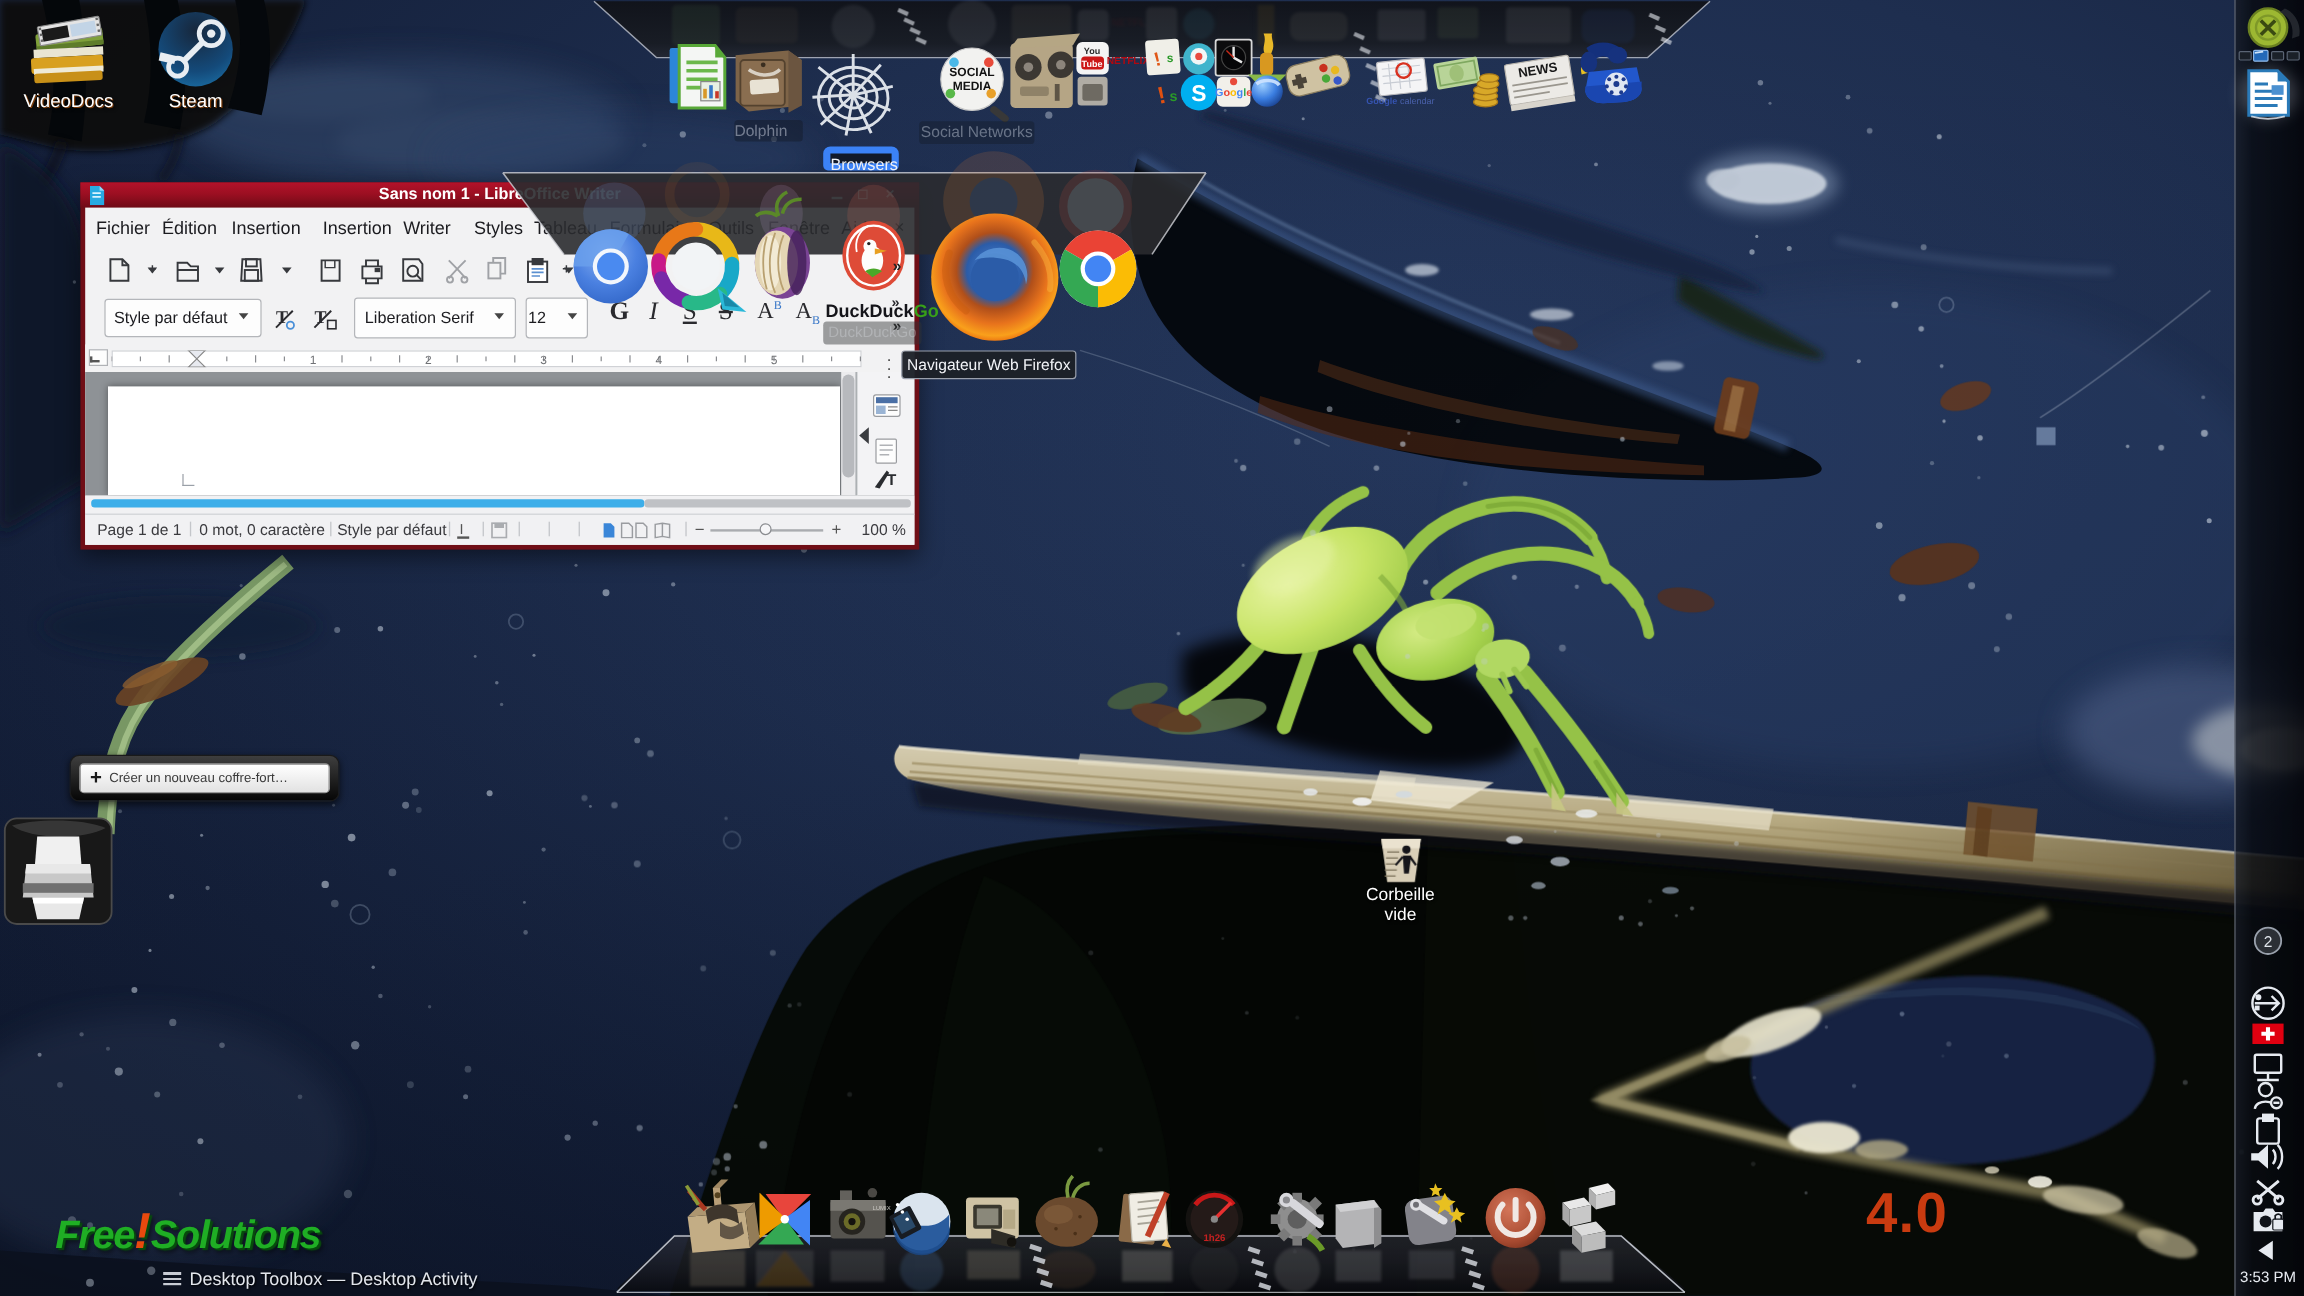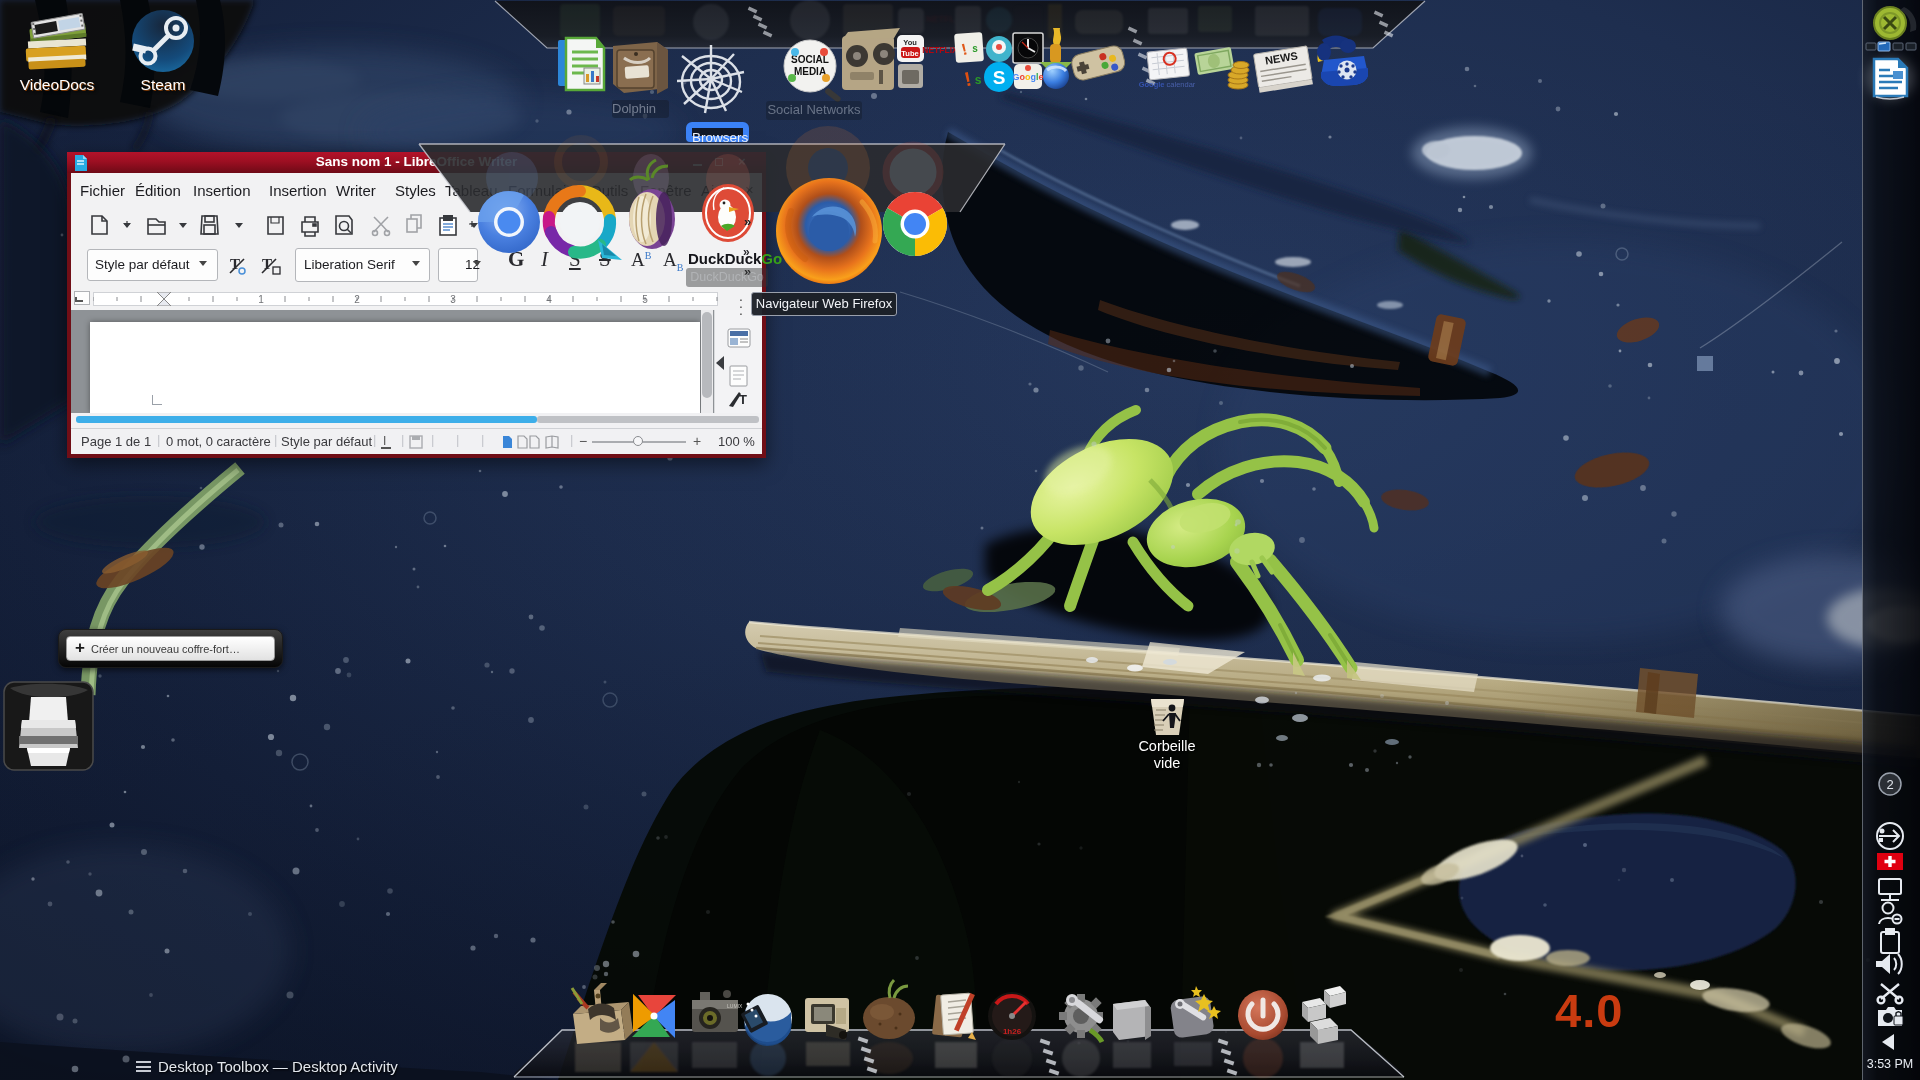--- a/index.html
+++ b/index.html
@@ -972,21 +972,21 @@
  <svg class="ab" style="left:157px;top:8px" width="56" height="26" viewBox="0 0 56 26">
   <text x="2" y="16" font-size="15" font-weight="bold" fill="#2a2a2e" font-family="Liberation Serif">T</text>
           <path d="M2,20 L16,6" stroke="#2a2a2e" stroke-width="1.6"></path>
           <circle cx="14" cy="18" r="3" fill="none" stroke="#4a90d8" stroke-width="1.5"></circle>
   <text x="34" y="16" font-size="15" font-weight="bold" fill="#2a2a2e" font-family="Liberation Serif">T</text>
           <path d="M34,20 L48,6" stroke="#2a2a2e" stroke-width="1.6"></path>
           <rect x="45" y="14" width="7" height="7" fill="none" stroke="#2a2a2e" stroke-width="1.3"></rect>
  </svg>
  <div class="ab" style="left:224px;top:3px;width:135px;height:34px;background:#fdfdfd;border:1px solid #b4b6ba;border-radius:3px;font-size:13.5px;color:#1b1b1f;line-height:32px;padding-left:8px">Liberation Serif</div>
  <div class="ab" style="left:341px;top:16px;width:0;height:0;border-left:4px solid transparent;border-right:4px solid transparent;border-top:5px solid #444"></div>
- <div class="ab" style="left:367px;top:3px;width:40px;height:34px;background:#fdfdfd;border:1px solid #b4b6ba;border-radius:3px;font-size:13.5px;color:#1b1b1f;line-height:32px;padding-left:26px">12</div>
+ <div class="ab" style="left:367px;top:3px;width:52px;height:34px;background:#fdfdfd;border:1px solid #b4b6ba;border-radius:3px;font-size:13.5px;color:#1b1b1f;line-height:32px;padding-left:1px">12</div>
  <div class="ab" style="left:402px;top:16px;width:0;height:0;border-left:4px solid transparent;border-right:4px solid transparent;border-top:5px solid #444"></div>
  <div class="ab" style="left:437px;top:2px;font-family:'Liberation Serif',serif;font-size:21px;font-weight:bold;color:#2a2a2e">G</div>
  <div class="ab" style="left:470px;top:2px;font-family:'Liberation Serif',serif;font-size:21px;font-style:italic;color:#2a2a2e">I</div>
  <div class="ab" style="left:498px;top:2px;font-family:'Liberation Serif',serif;font-size:21px;color:#2a2a2e;text-decoration:underline">S</div>
  <div class="ab" style="left:528px;top:2px;font-family:'Liberation Serif',serif;font-size:21px;color:#2a2a2e;text-decoration:line-through">S</div>
  <div class="ab" style="left:560px;top:4px;font-family:'Liberation Serif',serif;font-size:19px;color:#2a2a2e">A<span style="font-size:10px;color:#3a78c8;vertical-align:super">B</span></div>
  <div class="ab" style="left:592px;top:4px;font-family:'Liberation Serif',serif;font-size:19px;color:#2a2a2e">A<span style="font-size:10px;color:#3a78c8;vertical-align:sub">B</span></div>
  <span class="ab" style="left:672px;top:0px;color:#2a2a2e;font-size:12px;font-weight:bold">»</span>
 </div>
 
@@ -1171,18 +1171,19 @@
 <div class="ab" style="left:111px;top:76px;width:104px;text-align:center;z-index:3;color:#fff;font-size:15.5px;text-shadow:1px 1px 0 #7a3a08,2px 2px 3px rgba(0,0,0,0.8)">Steam</div>
 <div class="ab" style="left:1117px;top:738px;width:100px;text-align:center;z-index:3;color:#fff;font-size:14.5px;line-height:17px;text-shadow:1px 1px 2px rgba(0,0,0,0.9)">Corbeille<br>vide</div>
 
 <div class="ab" style="left:58px;top:629px;width:225px;height:39px;background:linear-gradient(#3e3e3e,#060606);border:1px solid #1a1a1a;border-radius:8px;box-shadow:0 2px 6px rgba(0,0,0,0.6);z-index:8">
  <div class="ab" style="left:7px;top:6px;width:209px;height:25px;background:linear-gradient(#ffffff,#e2e2e2);border:1px solid #999;border-radius:4px;display:flex;align-items:center">
   <span style="font-size:17px;font-weight:bold;color:#1a1a1a;margin:0 6px 2px 8px">+</span>
   <span style="font-size:11px;color:#3a3a3a">Créer un nouveau coffre-fort…</span>
  </div>
 </div>
 
+<div class="ab" style="left:46px;top:1002px;z-index:3;font-weight:bold;font-style:italic;font-size:33px;letter-spacing:-1px;color:#1fae24;text-shadow:2px 2px 1px #074d0c,3px 3px 4px rgba(0,0,0,0.6)">Free<span style="color:#e8490e;font-size:42px;letter-spacing:0">!</span>Solutions</div>
 <div class="ab" style="left:136px;top:1058px;z-index:3;color:#e2e6ec;font-size:15px;text-shadow:1px 1px 2px #000">
  <span style="display:inline-block;width:15px;height:11px;margin-right:7px;background:repeating-linear-gradient(#c8ccd4 0px,#c8ccd4 2.2px,transparent 2.2px,transparent 4.6px)"></span>Desktop Toolbox — Desktop Activity</div>
 
 <div class="ab" style="left:1555px;top:983px;z-index:3;color:#c93b10;font-size:47px;font-weight:bold;letter-spacing:1px">4.0</div>
 
 <div class="ab" style="left:1862px;top:1057px;width:56px;text-align:center;z-index:7;color:#e8ecf2;font-size:12.5px">3:53 PM</div>
 </div>
 </body></html>

